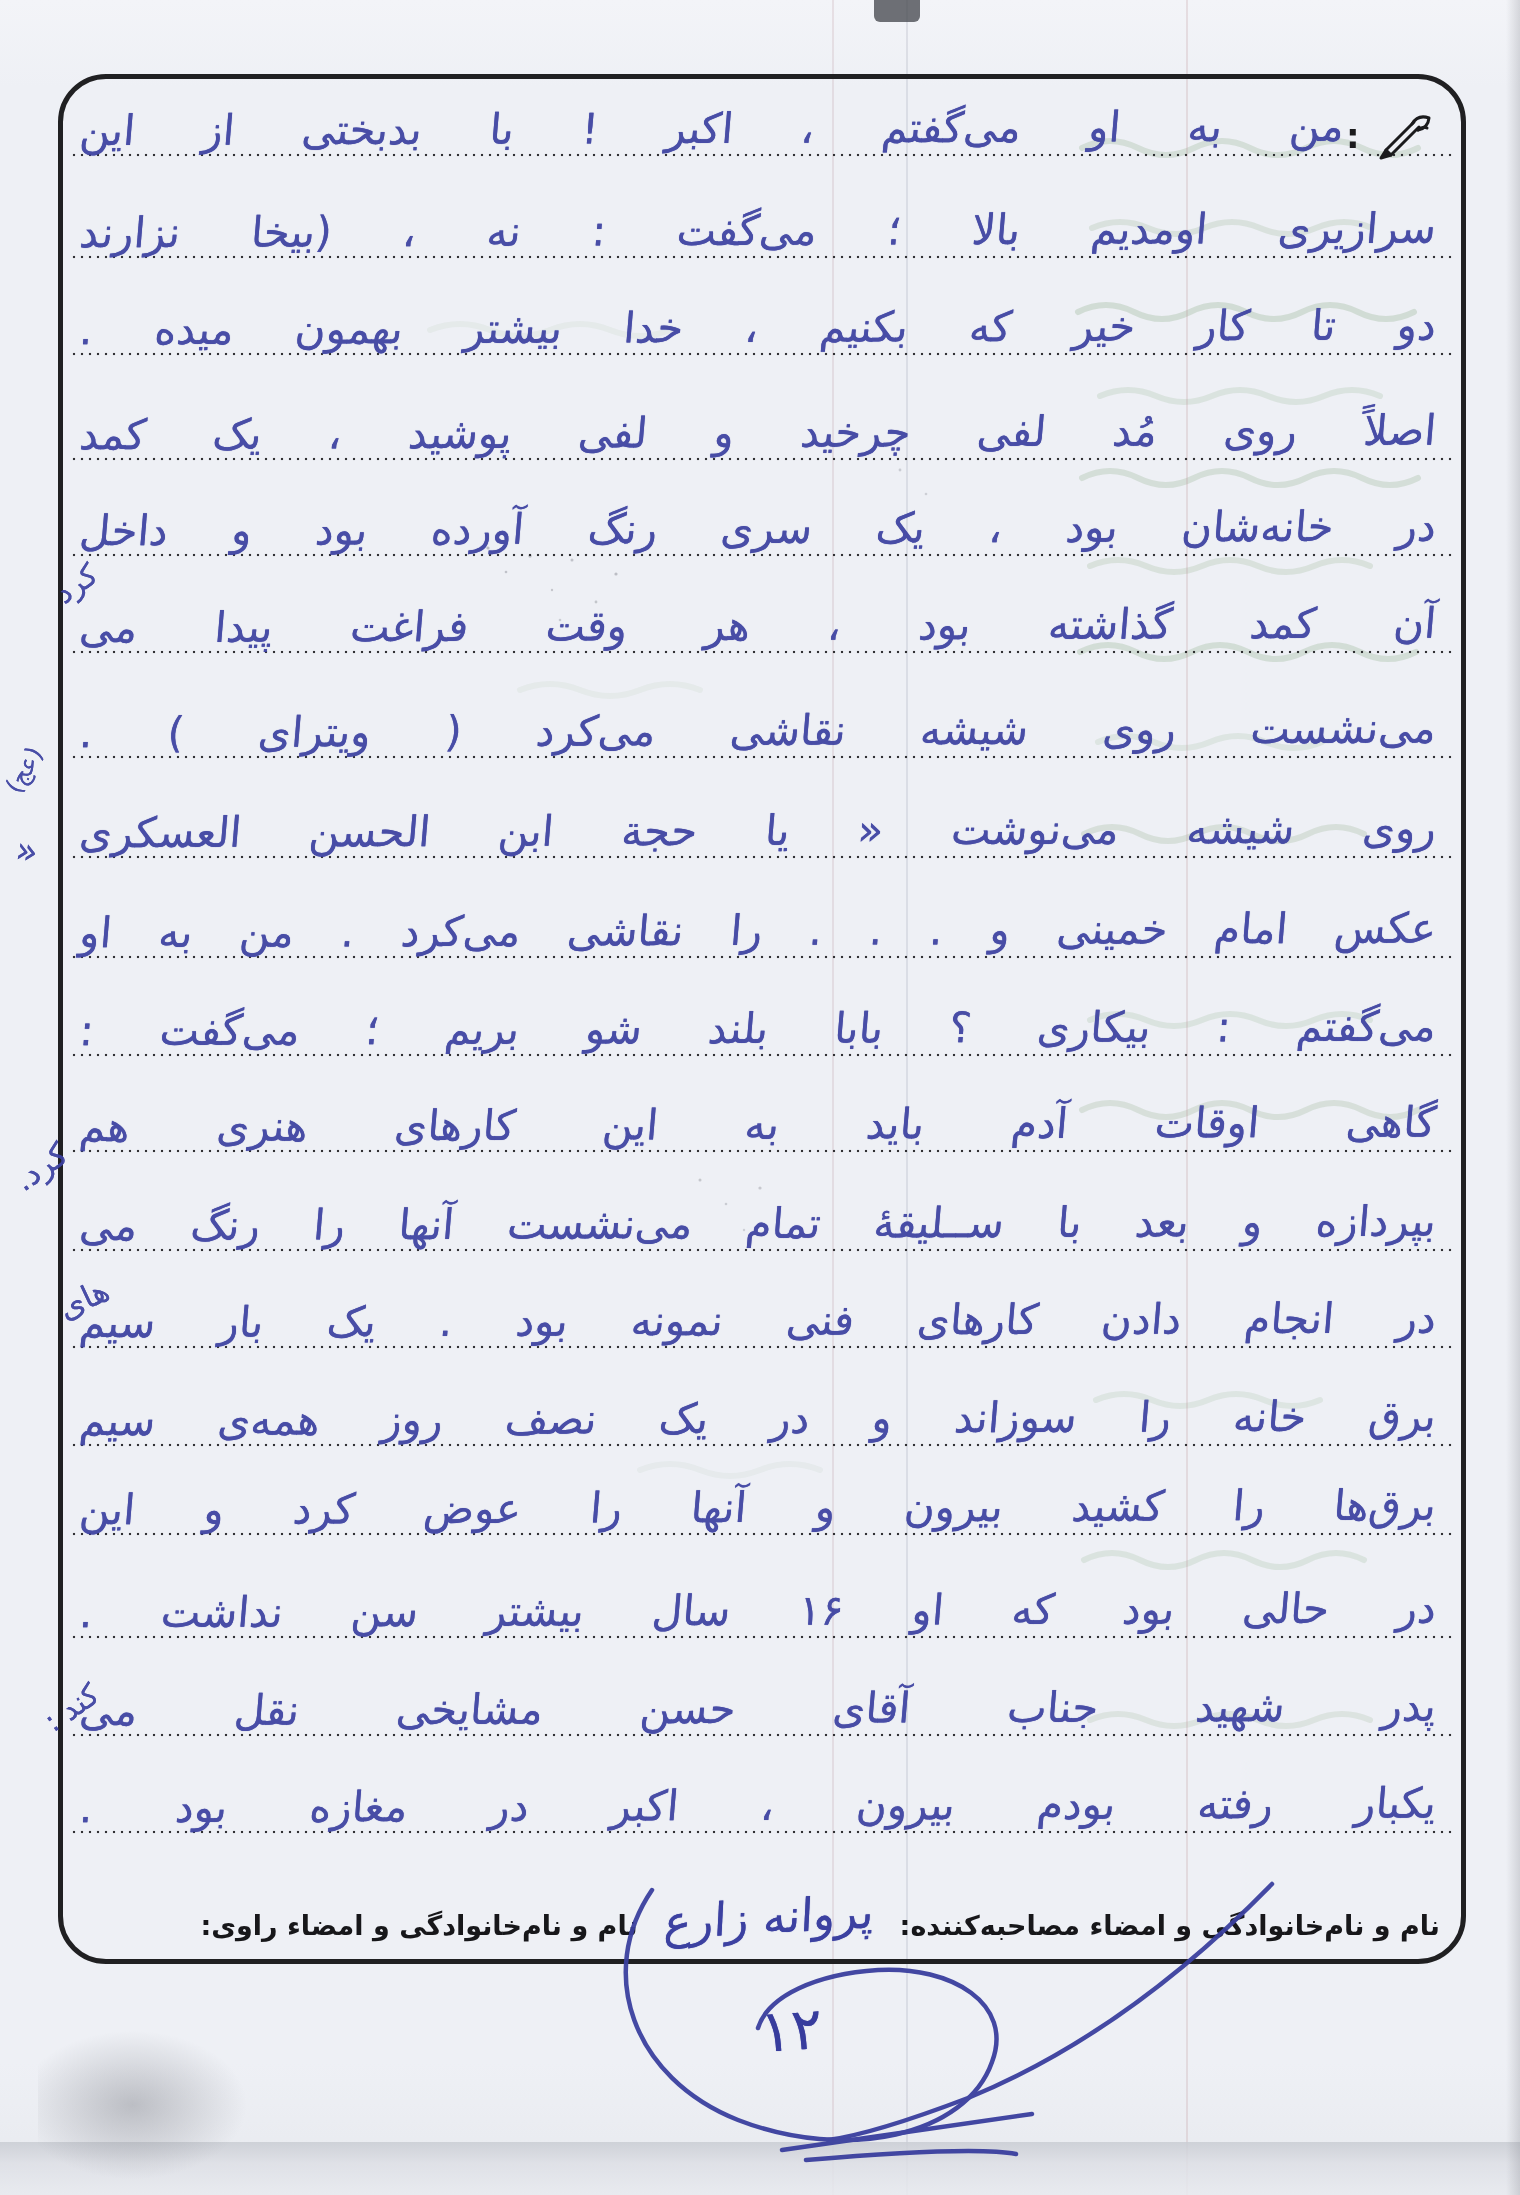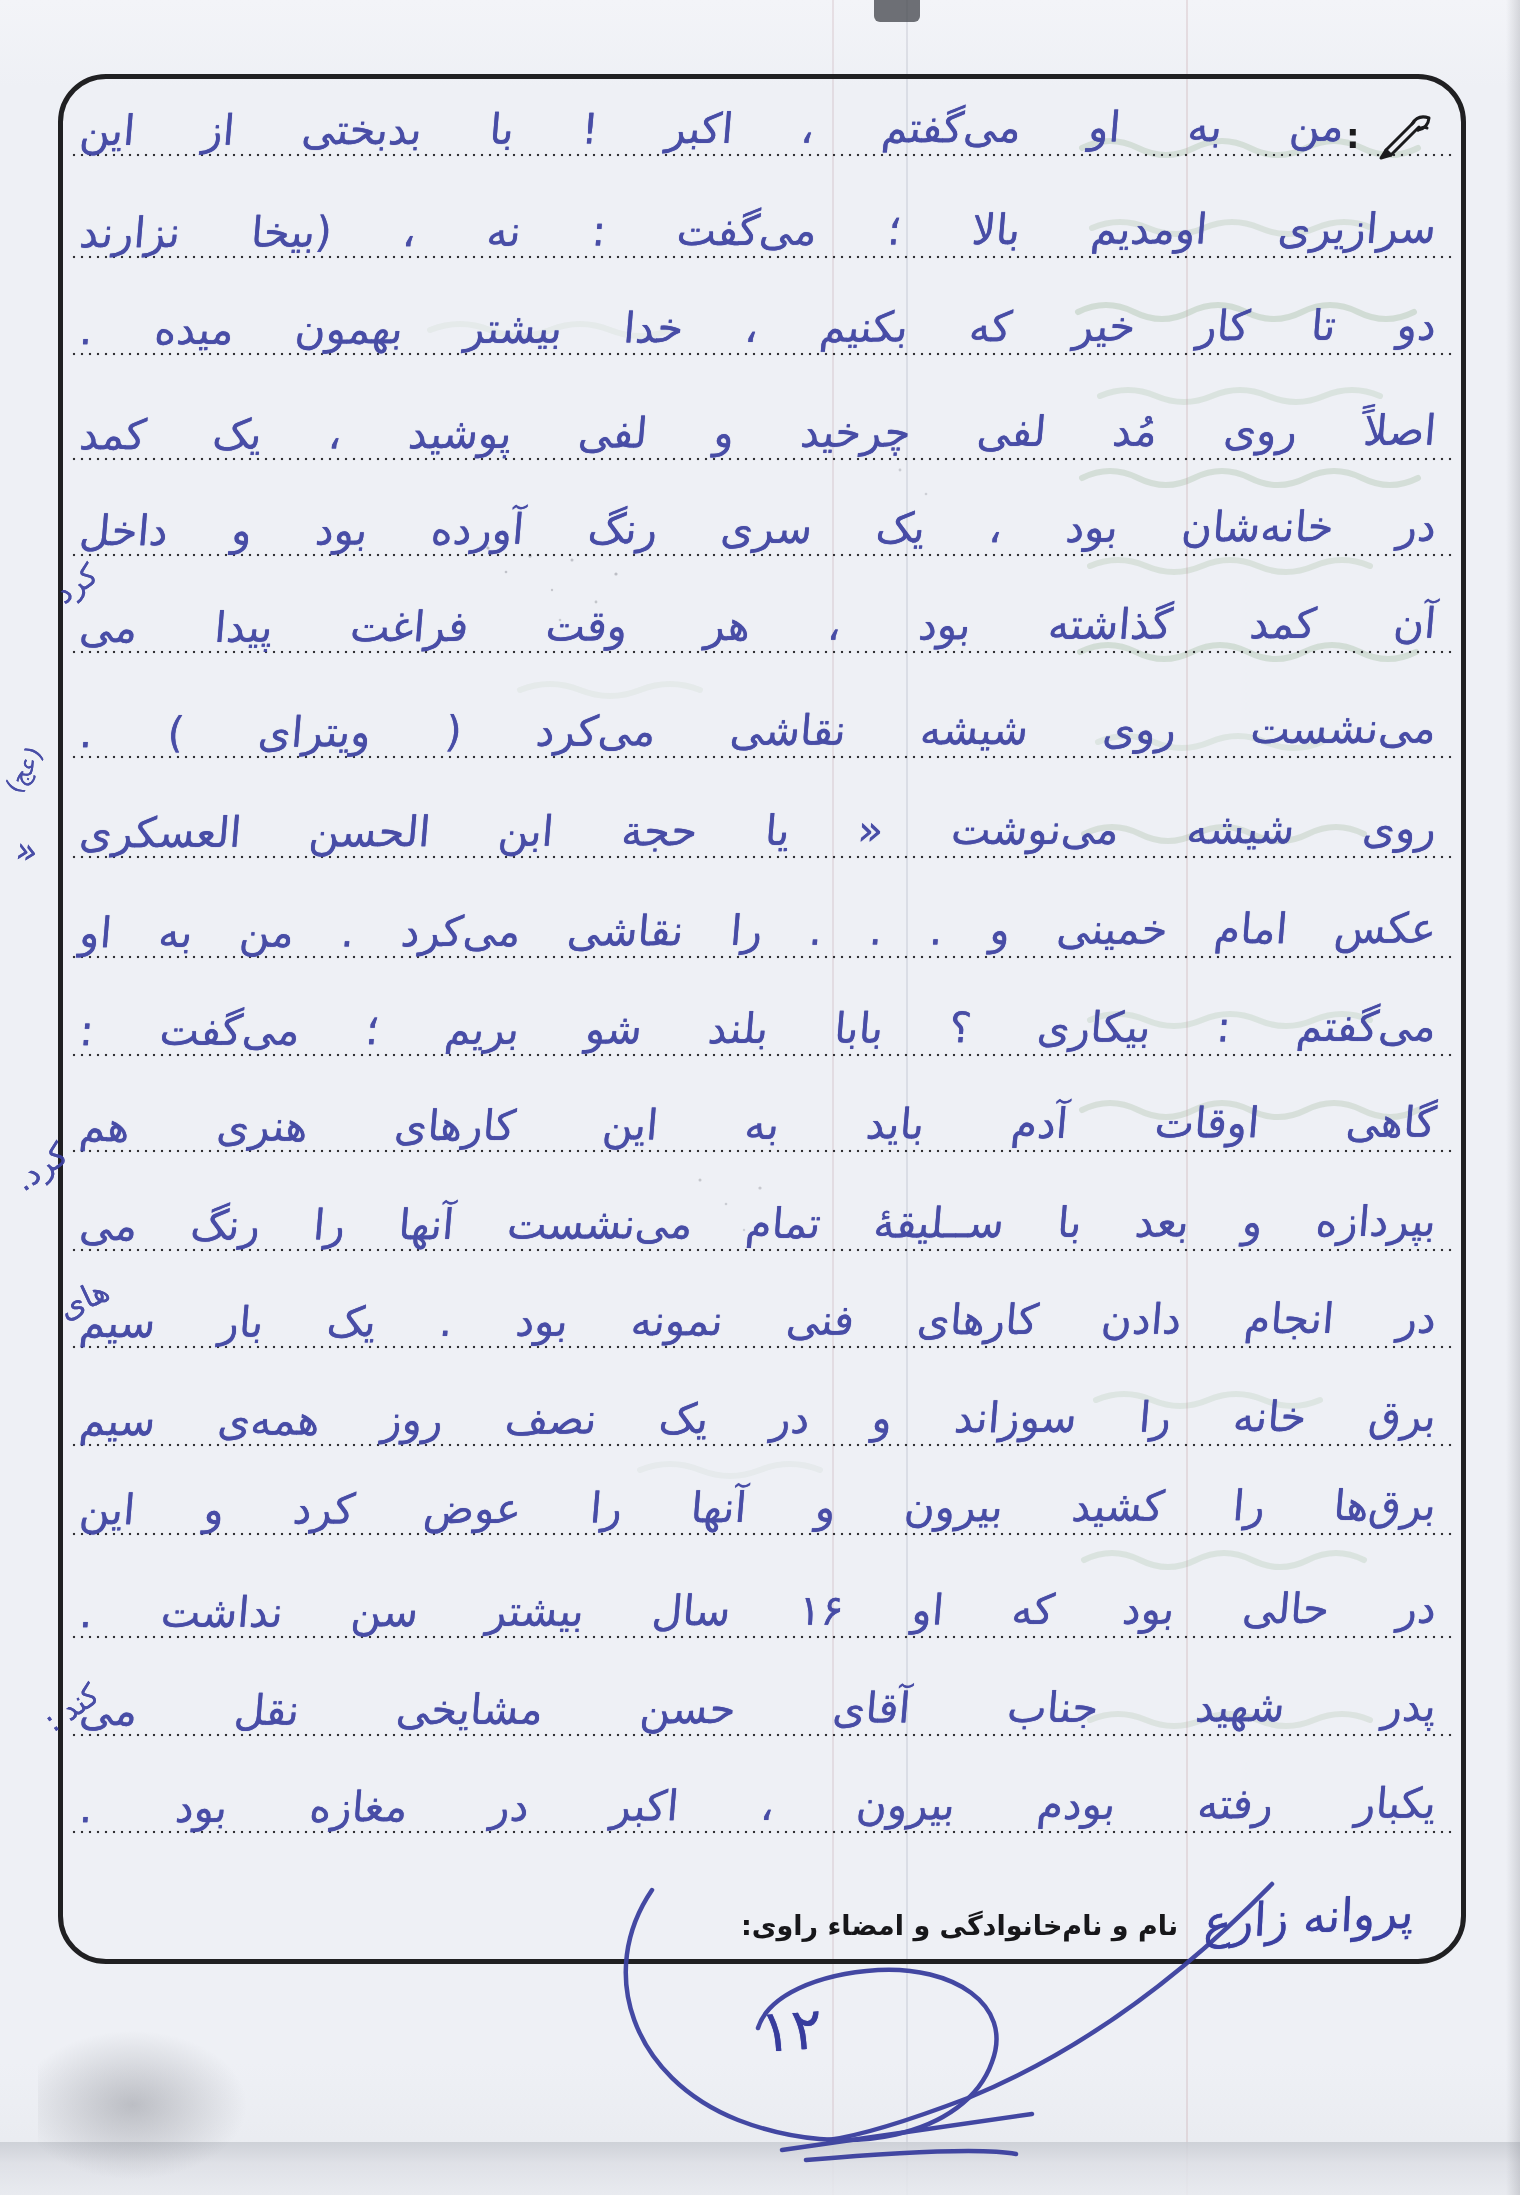--- a/index.html
+++ b/index.html
@@ -153,20 +153,21 @@
 <div class="hw-line" style="top:1774px">یکبار رفته بودم بیرون ، اکبر در مغازه بود .</div>
 
 <div class="hw-note" style="left:54px;top:566px;font-size:30px;transform:rotate(-35deg)">کرد</div>
 <div class="hw-note" style="left:0px;top:756px;font-size:24px;transform:rotate(-60deg)">(عج)</div>
 <div class="hw-note" style="left:16px;top:830px;font-size:36px;transform:rotate(10deg)">«</div>
 <div class="hw-note" style="left:12px;top:1148px;font-size:32px;transform:rotate(-35deg)">کرد.</div>
 <div class="hw-note" style="left:58px;top:1280px;font-size:32px;transform:rotate(-25deg)">های</div>
 <div class="hw-note" style="left:42px;top:1690px;font-size:30px;transform:rotate(-35deg)">کند :</div>
 
 <div class="footer">
+  <span class="lbl">نام و نام‌خانوادگی و امضاء مصاحبه‌کننده:</span>
   <span class="hand-name">پروانه زارع</span>
   <span class="lbl">نام و نام‌خانوادگی و امضاء راوی:</span>
 </div>
 
 <div class="pagenum">۱۲</div>
 <svg style="position:absolute;left:560px;top:1855px" width="960" height="340" viewBox="560 1855 960 340" aria-hidden="true">
   <g fill="none" stroke="#3a3f9e" stroke-width="4.5" stroke-linecap="round" opacity=".95">
     <path d="M 1272,1884 C 1190,1968 1090,2048 968,2098 C 905,2122 858,2136 828,2140"></path>
     <path d="M 652,1890 C 596,1972 632,2078 738,2120 C 846,2162 966,2136 992,2062 C 1014,2004 952,1966 878,1970 C 816,1974 768,1996 758,2028"></path>
     <path d="M 782,2150 L 1032,2114"></path>

